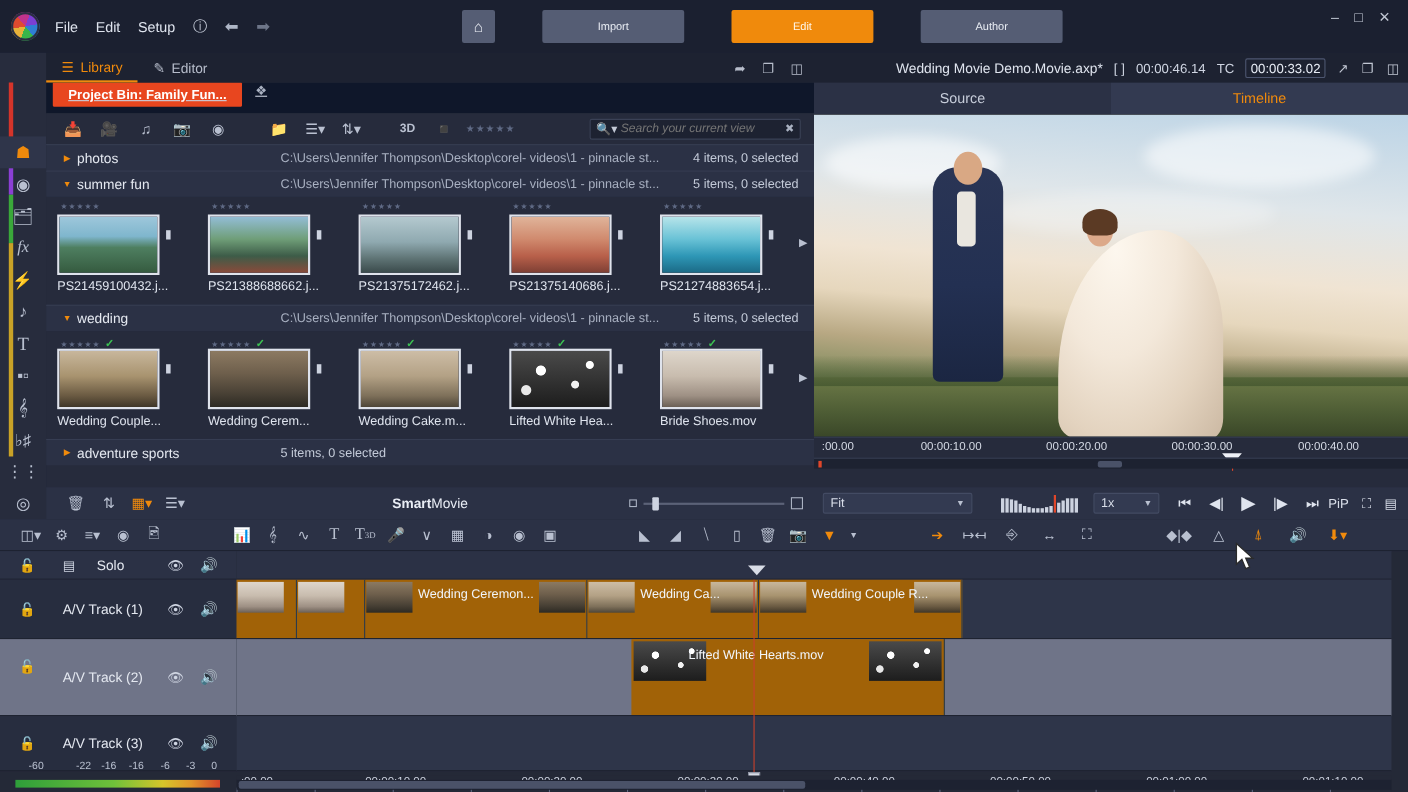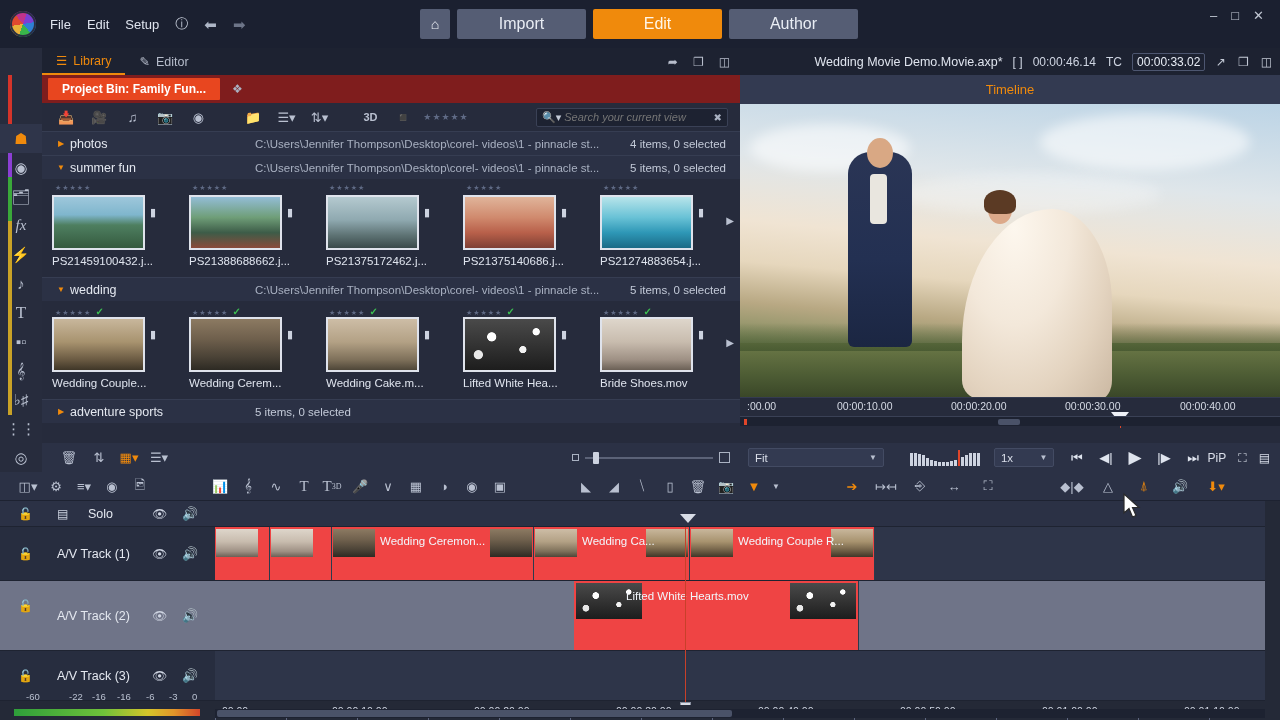--- a/index.html
+++ b/index.html
@@ -36,21 +36,21 @@
     display:flex; align-items:center; gap:7px;
   }
   .nav-home {
     width:30px; height:30px; background:#555d74; border-radius:2px;
     display:flex; align-items:center; justify-content:center;
     color:#eef1f7; font-size:14px;
   }
   .nav-btn {
     width:129px; height:30px; background:#555d74; border-radius:2px;
     display:flex; align-items:center; justify-content:center;
-    color:#e9edf4; font-size:16px;
+    color:#e9edf4; font-size:10px;margin-left:36px;
   }
   .nav-btn.active { background:#f08a0c; color:#fff6e8; }
 
   .wincontrols { position:absolute; right:6px; top:0; height:30px; display:flex; align-items:center; gap:14px; padding-right:10px;}
   .wc { color:#c2c8d4; font-size:13px; line-height:1; }
 
   
   .rail {
     position:absolute; left:0; top:48px; width:42px; height:672px;
     background:#272c3d;
@@ -64,21 +64,21 @@
   }
   .rail-ico.sel { background:#2f354a; color:#f08a0c; }
 
   
   .library { position:absolute; left:42px; top:48px; width:698px; height:424px; background:#262b3c; }
   .lib-tabs { height:27px; background:#1d2231; display:flex; align-items:center; position:relative; }
   .lib-tab { display:flex; align-items:center; gap:6px; padding:0 14px; height:27px; font-size:12.5px; color:#b7bdcb; }
   .lib-tab.active { color:#f08a0c; border-bottom:2px solid #f08a0c; }
   .lib-tabs-right { position:absolute; right:10px; display:flex; gap:15px; align-items:center; color:#b7bdcb; font-size:12px; }
 
-  .bin-row { height:28px; display:flex; align-items:center; background:#7f1d1d; padding-left:6px; }
+  .bin-row { height:28px; display:flex; align-items:flex-start; background:#0f172a; padding-left:6px;text-decoration:underline; }
   .bin-chip {
     background:#e8461f; color:#fff; font-size:12px; font-weight:bold;
     height:22px; padding:0 14px; display:flex; align-items:center; border-radius:1px;
   }
   .bin-add { margin-left:12px; color:#aab2c2; font-size:12px; }
 
   .lib-toolbar { height:28px; display:flex; align-items:center; gap:0; padding-left:8px; background:#262b3c; position:relative; }
   .ltb { width:33px; height:24px; display:flex; align-items:center; justify-content:center; font-size:13px; color:#b9c0d0; }
   .ltb.orange { color:#f08a0c; }
   .lib-search {
@@ -202,21 +202,21 @@
   .tr-spk { position:absolute; left:182px; color:#cfd5e2; font-size:13px; }
   .solo-ico { position:absolute; left:57px; color:#cfd5e2; font-size:12px; }
   .solo-lab { position:absolute; left:88px; font-size:12.5px; color:#e4e8f0; }
 
   .tr-lanes { position:absolute; left:215px; top:0; width:1050px; }
   .lane { position:relative; border-bottom:1px solid #1e2331; }
   .lane.solo { height:26px; background:#2b3145; }
   .lane.t1 { height:54px; background:#2e3purpose; background:#2e3549; }
   .lane.t2 { height:70px; background:#6f7488; }
   .lane.t3 { height:50px; background:#2e3549; }
-  .clip { position:absolute; top:0; bottom:0; background:#ef4444; border-right:1px solid #2a3b4d; overflow:hidden;text-decoration:underline; }
+  .clip { position:absolute; top:0; bottom:0; background:#a16207; border-right:1px solid #2a3b4d; overflow:hidden;text-decoration:underline; }
   .clip .thumb-l, .clip .thumb-r { position:absolute; top:2px; width:42px; height:28px; }
   .clip .thumb-l { left:1px; } .clip .thumb-r { right:1px; }
   .clip .cname { position:absolute; left:48px; top:8px; font-size:11.5px; color:#f2f6fb; white-space:nowrap; }
   .clip.t2c .cname { left:52px; top:9px; }
 
   .tl-ruler { position:absolute; left:215px; top:204px; width:1050px; height:15px; background:#242937; }
   .tl-ruler .lab { position:absolute; top:0; font-size:10.5px; color:#cfd5e2; }
   .tl-ruler .tk { position:absolute; top:11px; width:1px; height:4px; background:#5e6680; }
 
   .playhead { position:absolute; top:0; width:1px; background:#c8402a; }
@@ -437,20 +437,21 @@
       <span class="grp-tri">▶</span>
       <span class="grp-name">adventure sports</span>
       <span class="grp-count">5 items, 0 selected</span>
     </div>
 
     <div class="lib-footer">
       <div class="lf-ico" style="margin-left:12px">🗑</div>
       <div class="lf-ico">⇅</div>
       <div class="lf-ico orange">▦▾</div>
       <div class="lf-ico">☰▾</div>
+      <div class="smartmovie"><b>Smart</b><span>Movie</span></div>
       <div class="zoomctl">
         <span class="sq-s"></span>
         <span style="position:relative;width:128px;height:12px;display:inline-block">
           <span style="position:absolute;left:0;top:5px;width:128px;height:2px;background:#5b melhor;background:#5b6277;display:block"></span>
           <span style="position:absolute;left:8px;top:0;width:6px;height:12px;background:#cdd3e0;border-radius:1px;display:block"></span>
         </span>
         <span class="sq-l"></span>
       </div>
     </div>
   </div>
@@ -463,20 +464,21 @@
       <span class="pl-tclabel">TC</span>
       <span class="pl-tc">00:00:33.02</span>
       <span class="pl-headicons">
         <span>↗</span>
         <span>❐</span>
         <span>◫</span>
       </span>
     </div>
 
     <div class="pl-tabs">
+      <div class="pl-tab">Source</div>
       <div class="pl-tab active">Timeline</div>
     </div>
 
     <div class="pl-video">
       <div class="sky"></div>
       <div class="cloud" style="left:10px;top:20px;width:160px;height:48px"></div>
       <div class="cloud" style="left:300px;top:10px;width:210px;height:56px"></div>
       <div class="cloud" style="left:160px;top:70px;width:260px;height:40px;opacity:.5"></div>
       <div class="ground"></div>
       <div class="treeline"></div>

